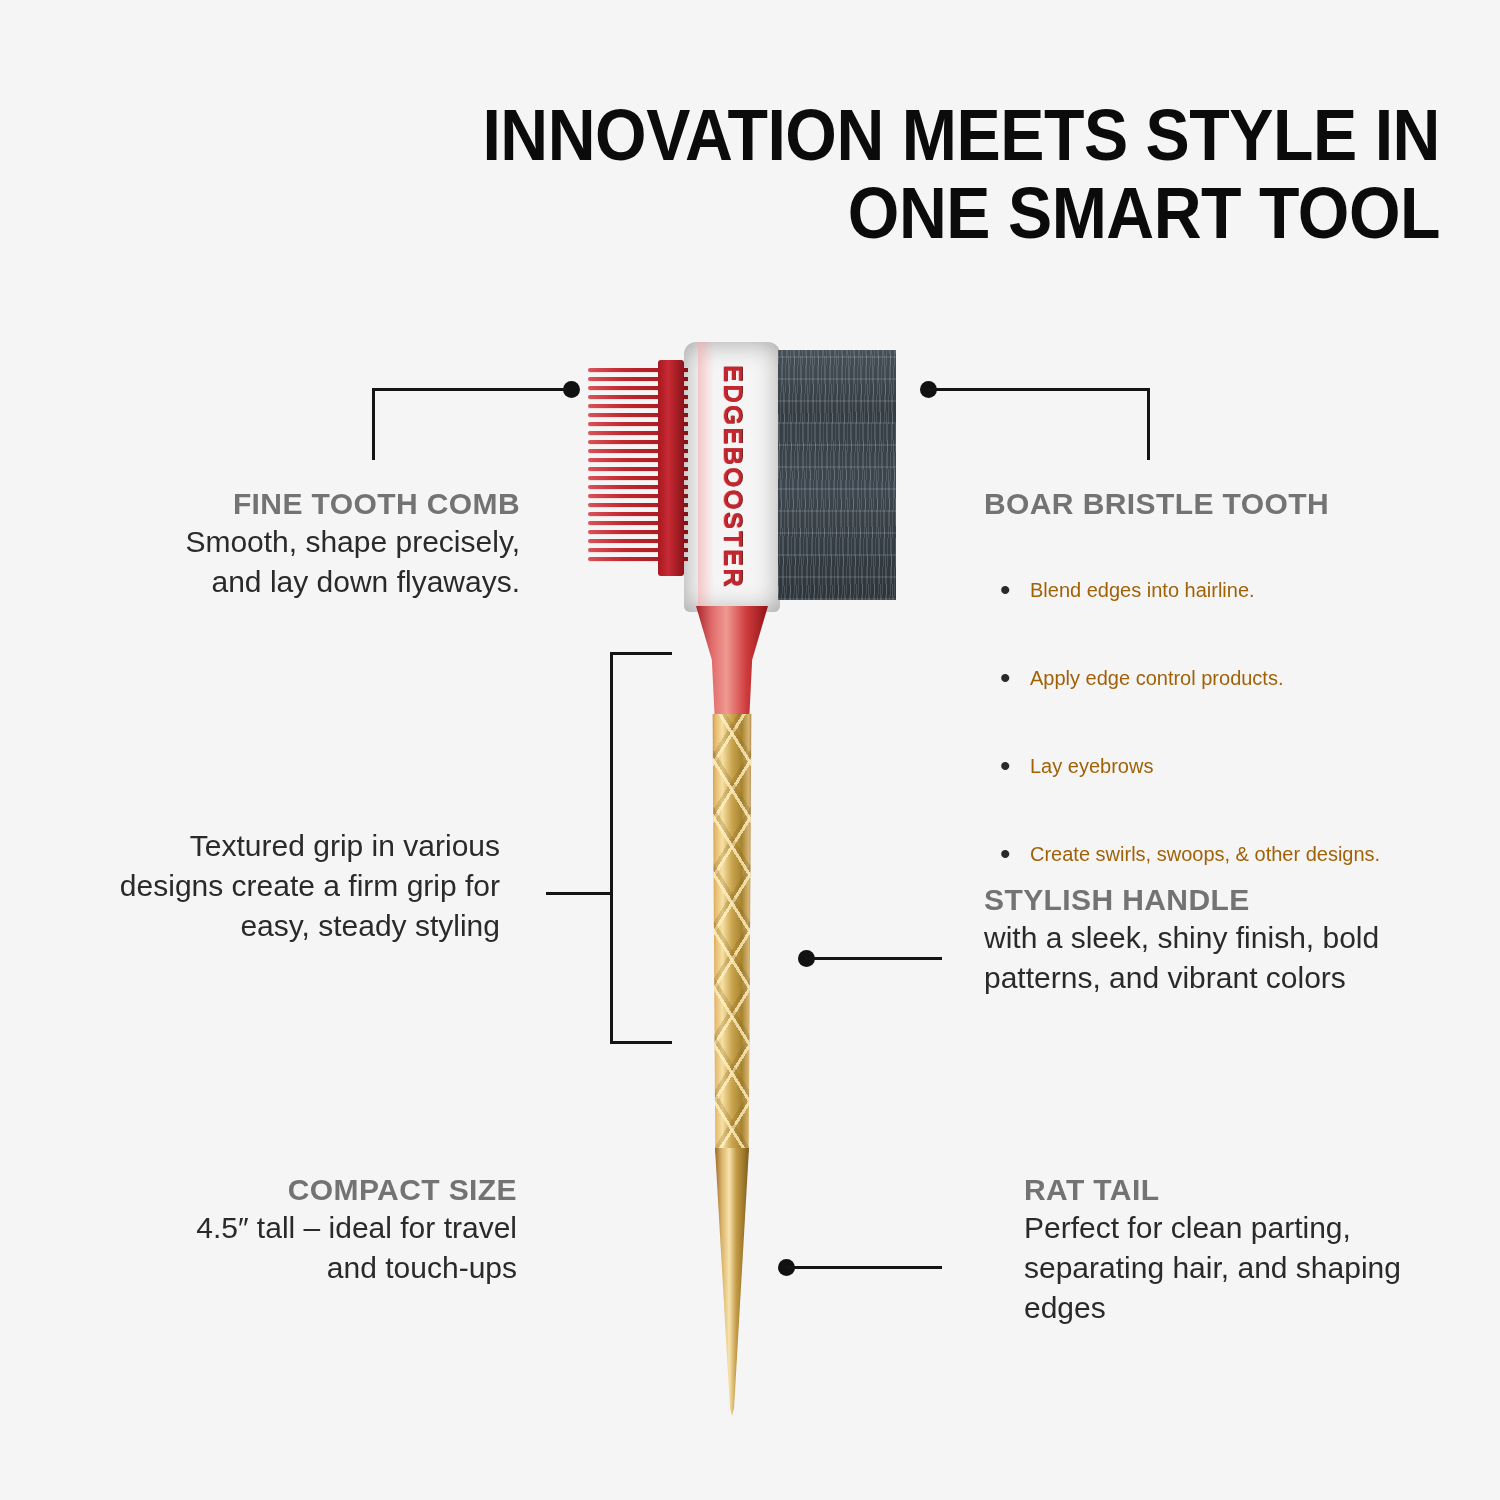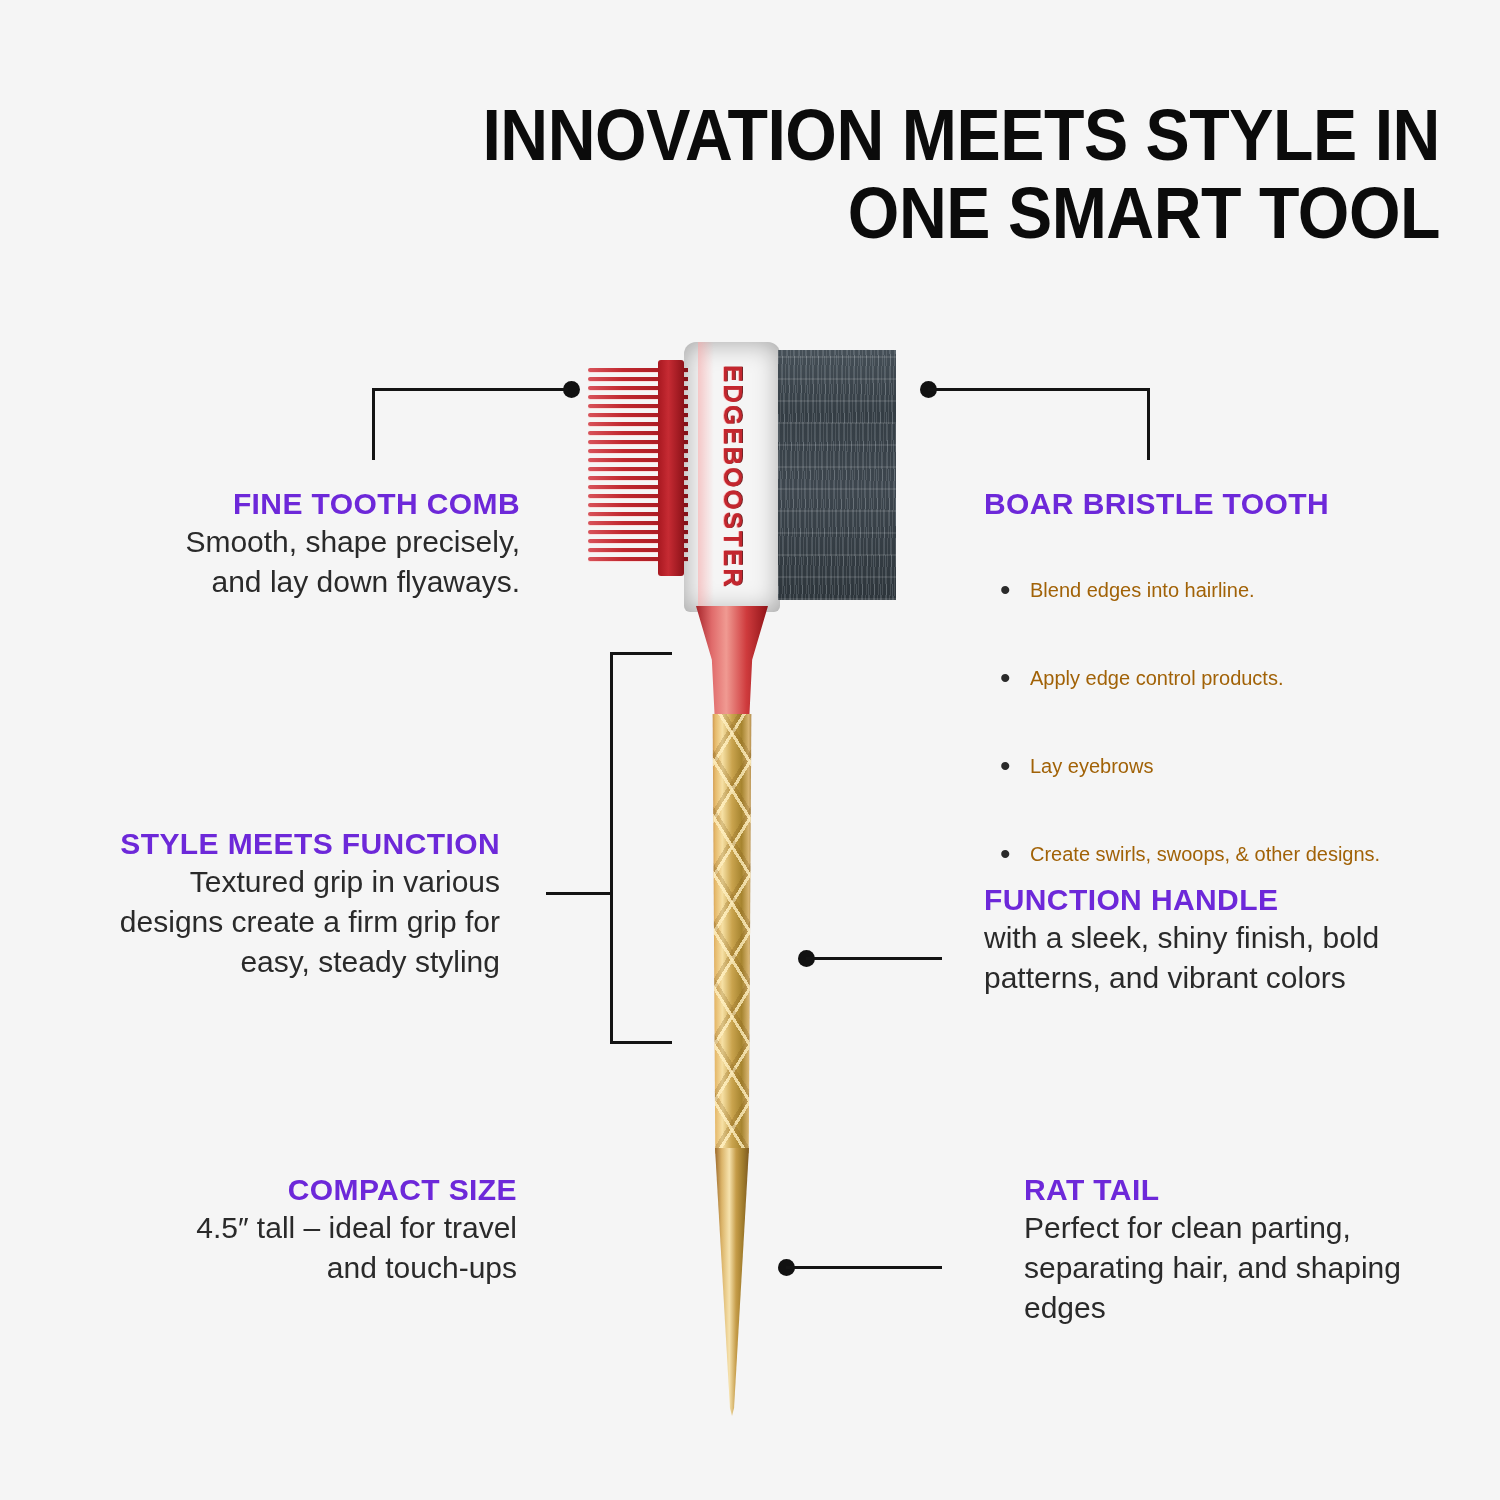--- a/index.html
+++ b/index.html
@@ -37,21 +37,21 @@
   }
 
   
   .callout { position:absolute; }
   .callout .hd {
     font-family:"Liberation Sans", sans-serif;
     font-weight:bold;
     font-size:30px;
     line-height:36px;
     letter-spacing:0.4px;
-    color:#6d28d9;
+    color:#737373;
     white-space:nowrap;
   }
   .callout .bd {
     font-family:"Liberation Sans", sans-serif;
     font-weight:normal;
     font-size:30px;
     line-height:40px;
     color:#2a2a2a;
   }
   .align-right { text-align:right; }
@@ -304,26 +304,25 @@
     <div class="hd">BOAR BRISTLE TOOTH</div>
     <ul class="bullets">
       <li>Blend edges into hairline.</li>
       <li>Apply edge control products.</li>
       <li>Lay eyebrows</li>
       <li>Create swirls, swoops, &amp; other designs.</li>
     </ul>
   </div>
 
   <div class="callout align-right" style="left:95px; top:826px; width:405px;">
-    <div class="hd">STYLE MEETS FUNCTION</div>
     <div class="bd">Textured grip in various designs create a firm grip for easy, steady styling</div>
   </div>
 
   <div class="callout align-left" style="left:984px; top:882px; width:400px;">
-    <div class="hd">FUNCTION HANDLE</div>
+    <div class="hd">STYLISH HANDLE</div>
     <div class="bd">with a sleek, shiny finish, bold patterns, and vibrant colors</div>
   </div>
 
   <div class="callout align-right" style="left:177px; top:1172px; width:340px;">
     <div class="hd">COMPACT SIZE</div>
     <div class="bd">4.5″ tall – ideal for travel and touch-ups</div>
   </div>
 
   <div class="callout align-left" style="left:984px; top:1172px; width:380px;margin-left:40px;">
     <div class="hd">RAT TAIL</div>

